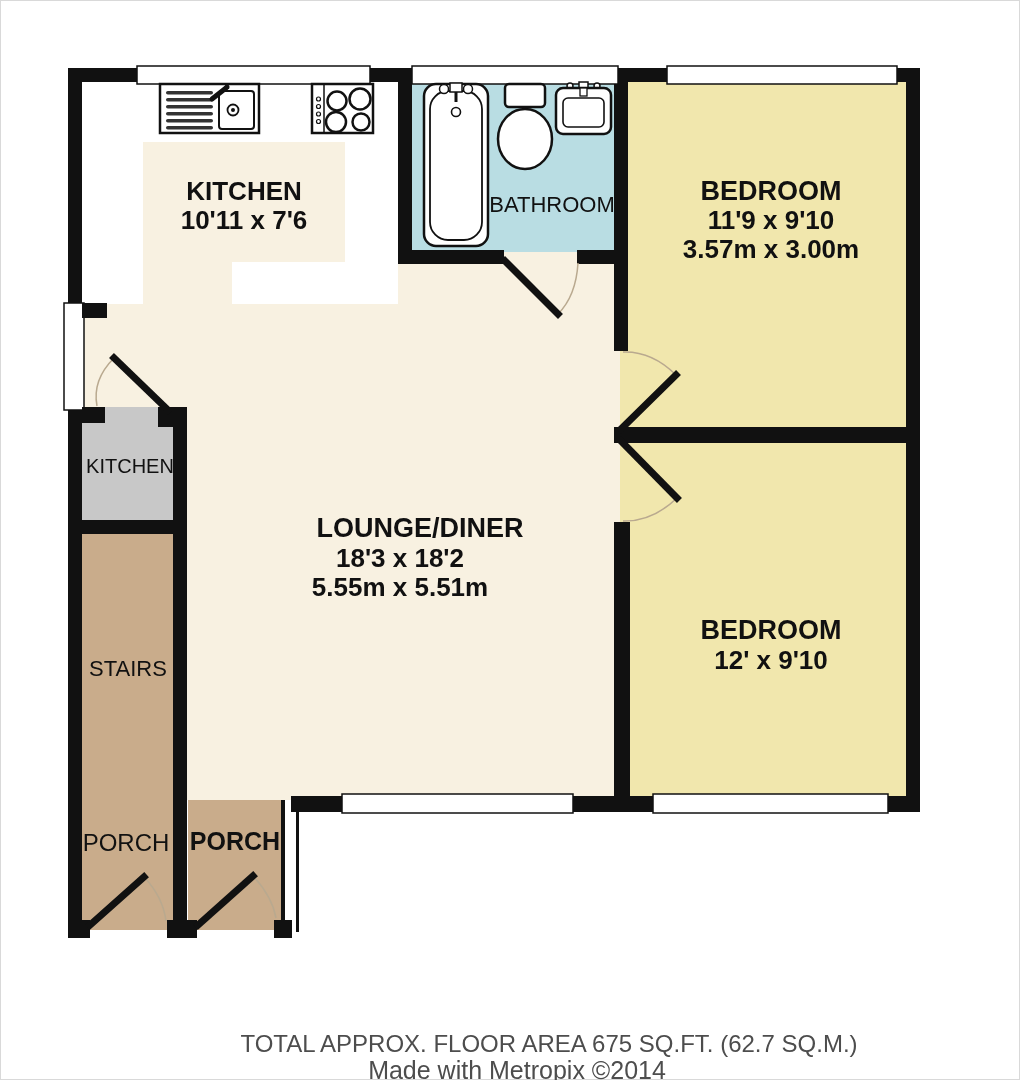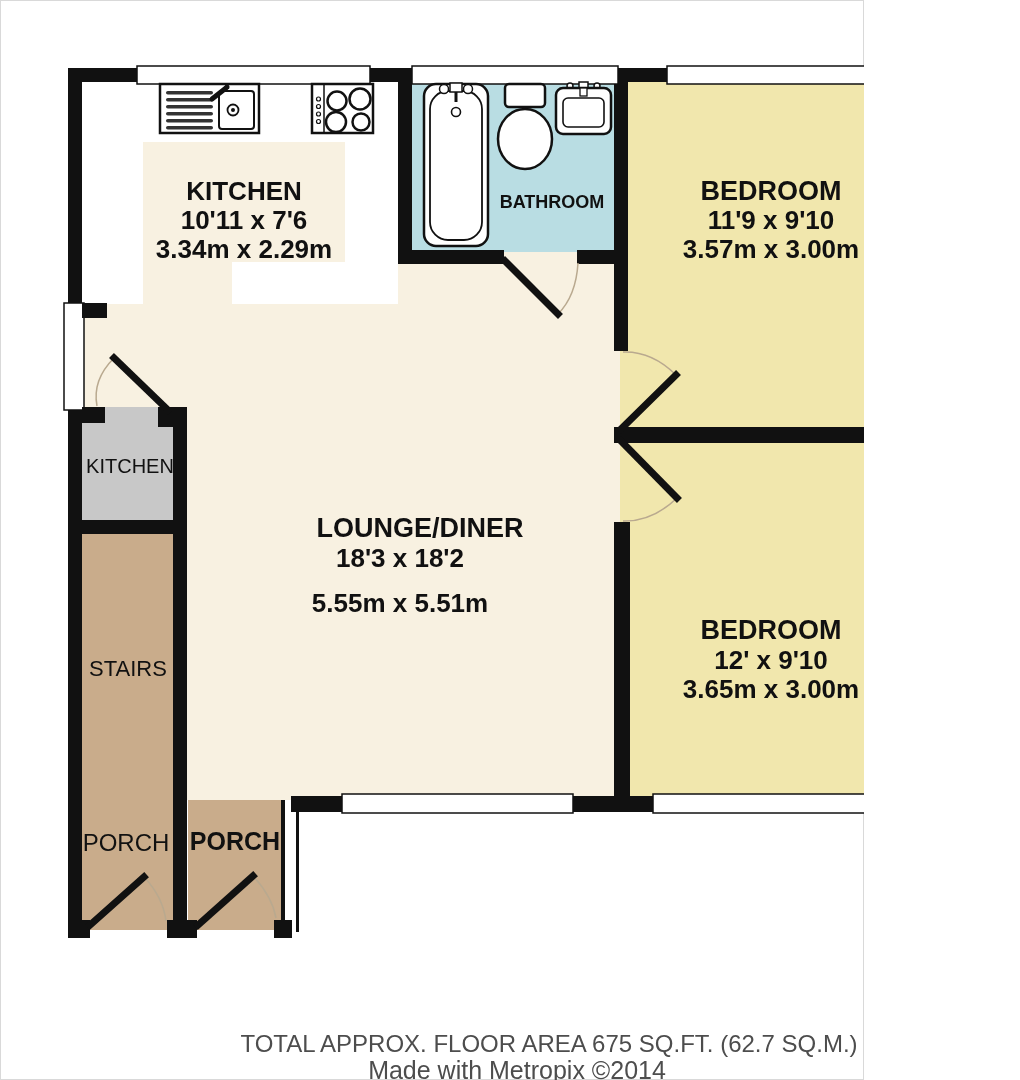--- a/index.html
+++ b/index.html
@@ -1,26 +1,26 @@
 <!DOCTYPE html>
 <html><head>
 <meta charset="utf-8">
 <style>
   html,body{margin:0;padding:0;background:#ffffff;}
   .page{
-    position:relative;width:864px;height:1080px;background:#ffffff;
+    position:relative;width:1020px;height:1080px;background:#ffffff;
     font-family:"Liberation Sans",sans-serif;overflow:hidden;
     box-shadow:inset 0 0 0 1px #d9d9d9;
   }
   .plan-svg{position:absolute;left:0;top:0;width:1020px;height:1080px;}
   .lbl{position:absolute;transform:translateX(-50%);white-space:nowrap;color:#111;text-align:center;}
   .room-name{font-weight:700;font-size:27px;}
   .room-dim{font-weight:700;font-size:26px;}
   .kitchen-size{font-size:26px;}
-  .bathroom-lbl{font-size:18px;font-weight:700;}
+  .bathroom-lbl{font-size:22px;font-weight:400;}
   .storage-lbl{font-size:20px;font-weight:400;}
   .stairs-lbl{font-size:22px;font-weight:400;}
   .porch-lbl{font-size:24px;font-weight:400;}
   .porch-lbl-bold{font-size:25px;font-weight:700;}
   .footer1{font-size:24px;color:#4d4d4d;font-weight:400;margin-left:14px;}
   .footer2{font-size:25px;color:#4d4d4d;font-weight:400;}
 </style>
 </head>
 <body>
 
@@ -149,35 +149,33 @@
       <circle cx="597" cy="86" r="3" fill="#ffffff" stroke="#111111" stroke-width="1.5"></circle>
       <rect x="579" y="82" width="9" height="14" fill="#ffffff" stroke="#111111" stroke-width="1.5"></rect>
       <rect x="556" y="88" width="55" height="46" rx="7" fill="#ffffff" stroke="#111111" stroke-width="2.5"></rect>
       <rect x="563" y="98" width="41" height="29" rx="5" fill="none" stroke="#111111" stroke-width="1.6"></rect>
       <rect x="580" y="88" width="7" height="8" fill="#ffffff" stroke="#111111" stroke-width="1.3"></rect>
     </g>
   </svg>
 
   <div class="lbl room-name" style="left:244px;top:176px;font-size:26px;">KITCHEN</div>
   <div class="lbl room-dim kitchen-size" style="left:244px;top:205px;text-align:center;">10'11 x 7'6</div>
-  <div class="lbl room-dim kitchen-size" style="left:244px;top:234px;">3.34m x 2.29m</div>
 
   <div class="lbl bathroom-lbl" style="left:552px;top:192px;">BATHROOM</div>
 
   <div class="lbl room-name" style="left:771px;top:176px;">BEDROOM</div>
   <div class="lbl room-dim" style="left:771px;top:205px;">11'9 x 9'10</div>
   <div class="lbl room-dim" style="left:771px;top:234px;">3.57m x 3.00m</div>
 
   <div class="lbl room-name" style="left:400px;top:513px;margin-left:20px;">LOUNGE/DINER</div>
   <div class="lbl room-dim" style="left:400px;top:543px;">18'3 x 18'2</div>
-  <div class="lbl room-dim" style="left:400px;top:572px;margin-top:16px;">5.55m x 5.51m</div>
+  <div class="lbl room-dim" style="left:400px;top:572px;">5.55m x 5.51m</div>
 
   <div class="lbl room-name" style="left:771px;top:615px;">BEDROOM</div>
   <div class="lbl room-dim" style="left:771px;top:645px;">12' x 9'10</div>
-  <div class="lbl room-dim" style="left:771px;top:674px;">3.65m x 3.00m</div>
 
   <div class="lbl storage-lbl" style="left:130px;top:455px;">KITCHEN</div>
   <div class="lbl stairs-lbl" style="left:128px;top:656px;">STAIRS</div>
   <div class="lbl porch-lbl" style="left:126px;top:829px;">PORCH</div>
   <div class="lbl porch-lbl-bold" style="left:235px;top:827px;">PORCH</div>
 
   <div class="lbl footer1" style="left:535px;top:1030px;">TOTAL APPROX. FLOOR AREA 675 SQ.FT. (62.7 SQ.M.)</div>
   <div class="lbl footer2" style="left:517px;top:1056px;">Made with Metropix ©2014</div>
 
 </div>

